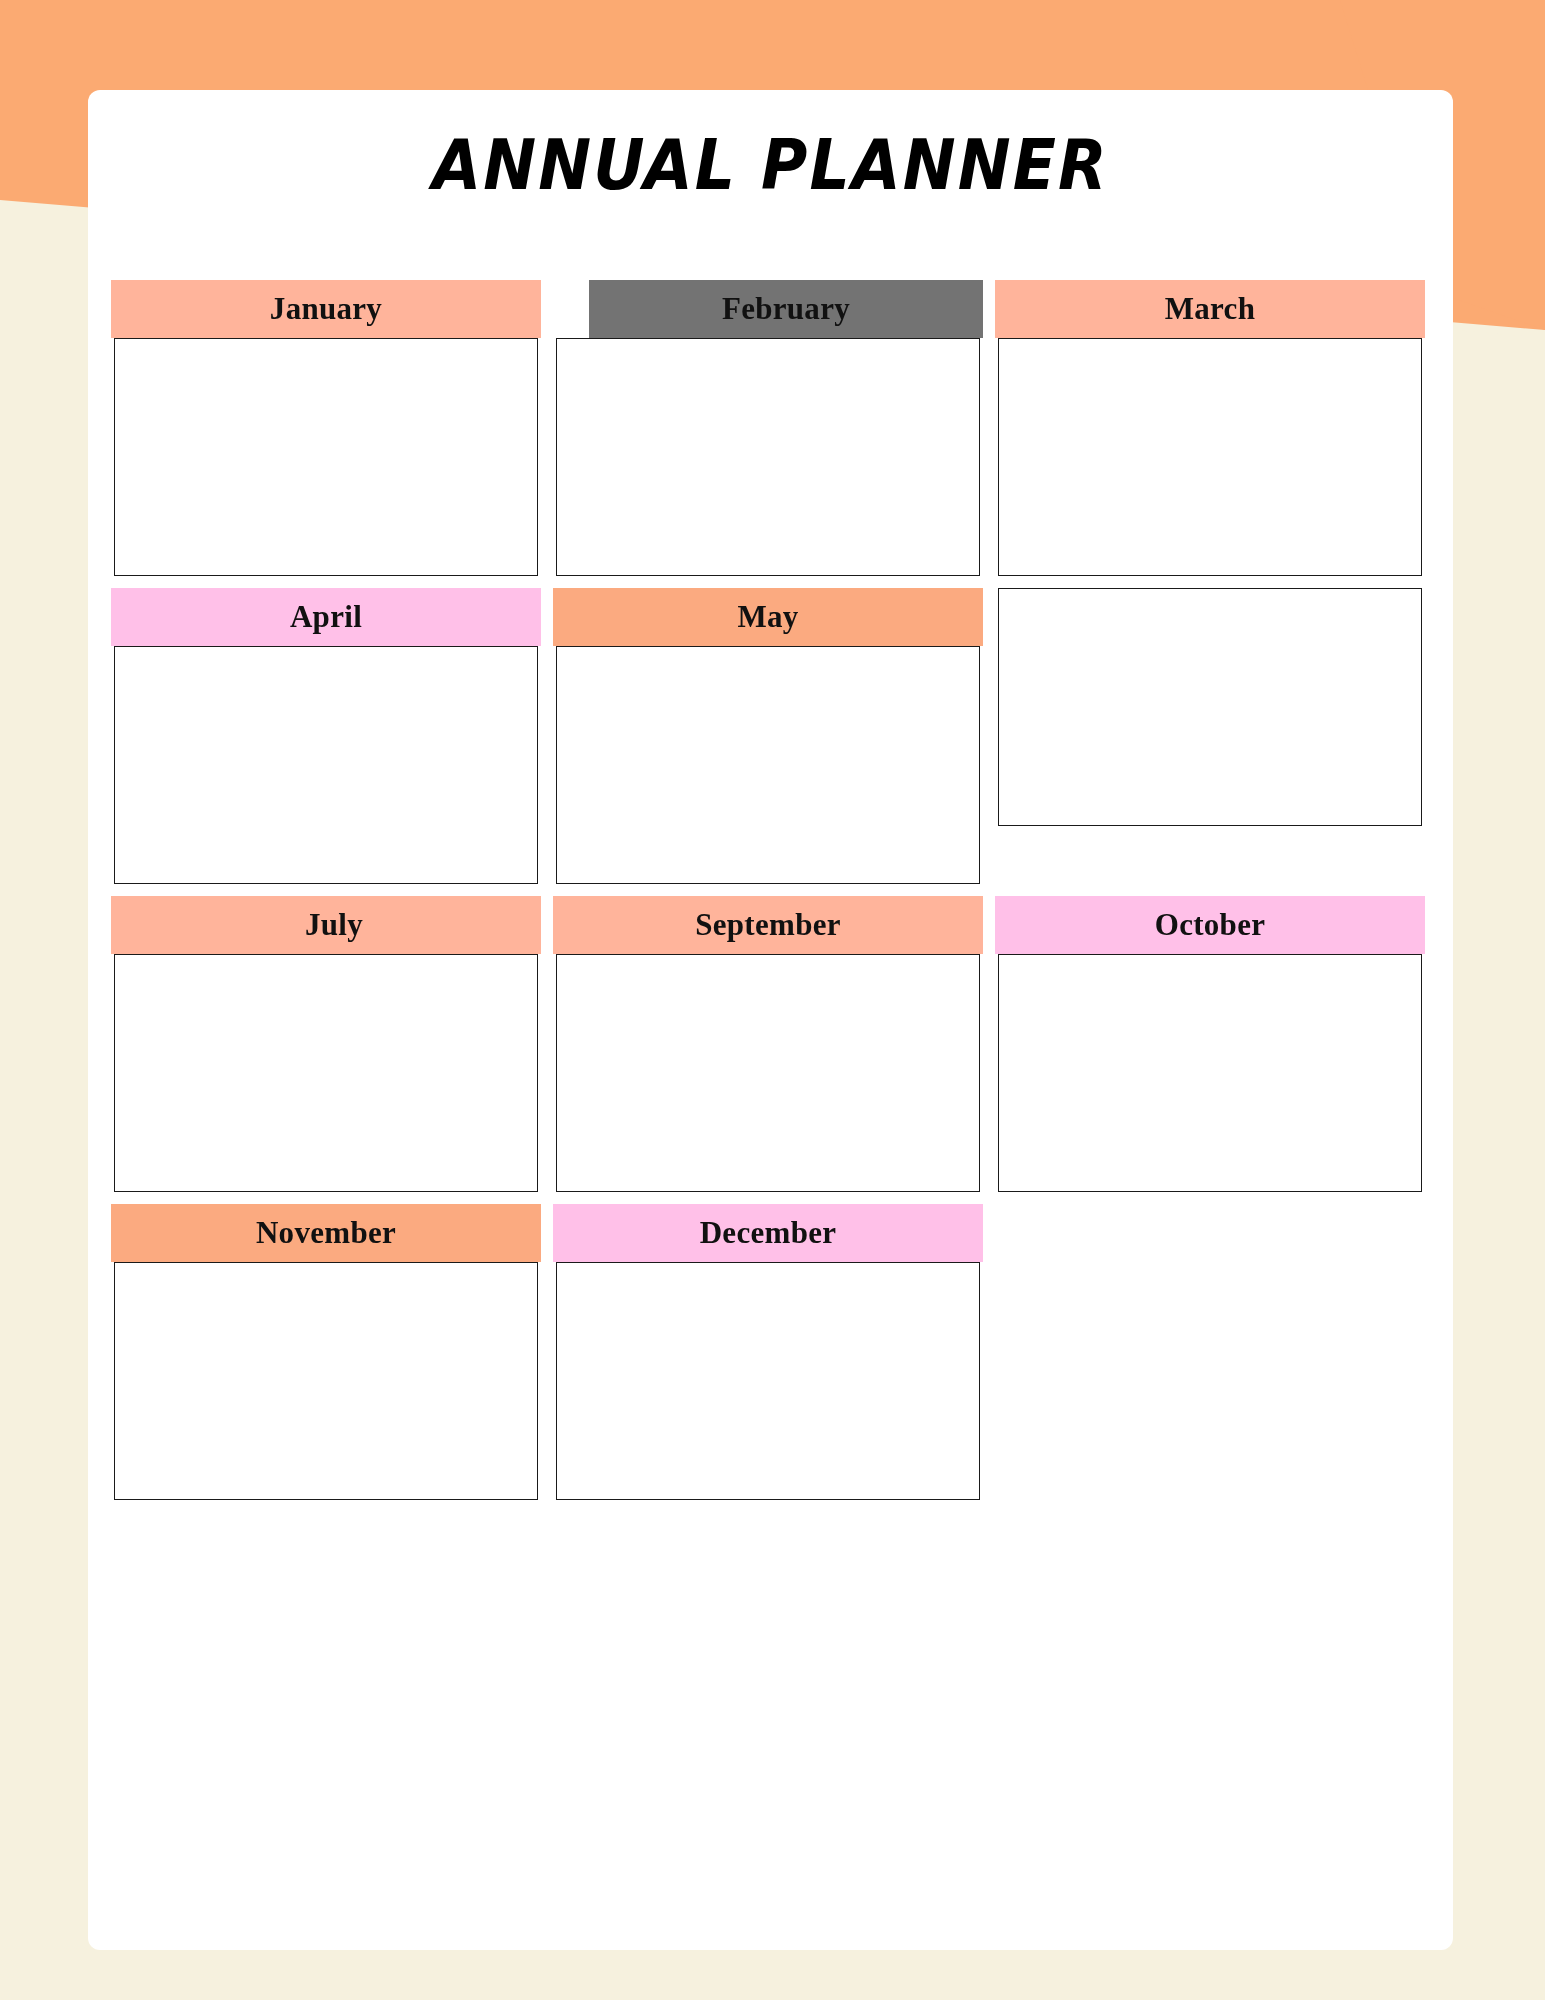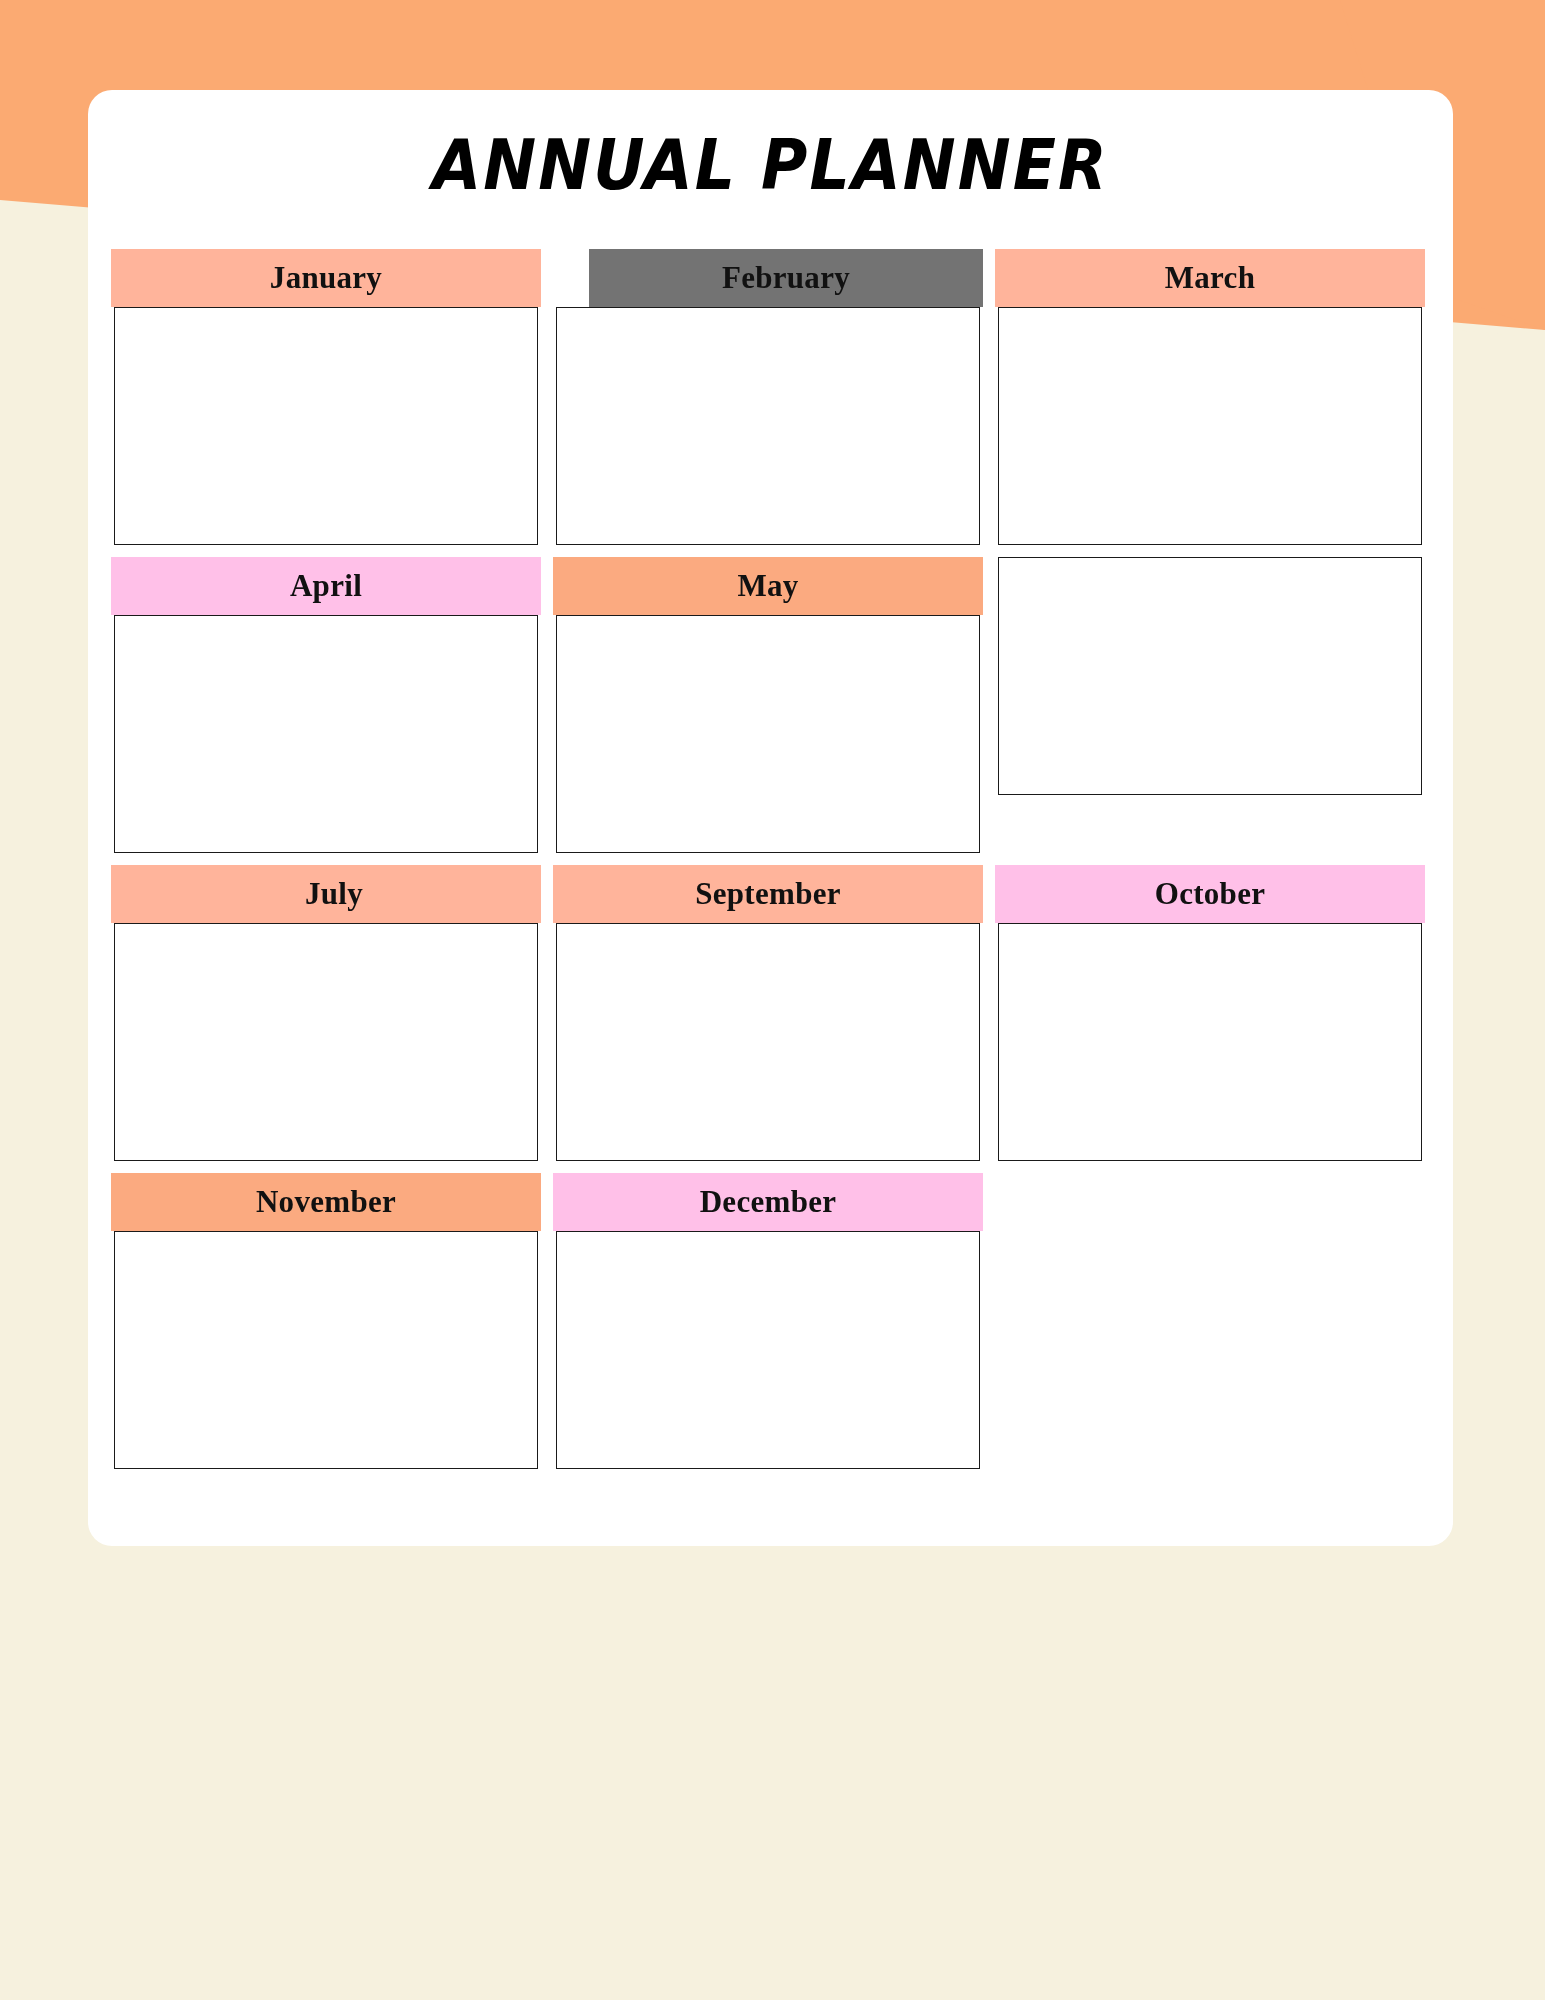--- a/index.html
+++ b/index.html
@@ -22,23 +22,23 @@
     width: 1545px; height: 2000px;
     pointer-events: none;
   }
 
   
   #page-card {
     position: absolute;
     left: 88px;
     top: 90px;
     width: 1365px;
-    height: 1456px;
+    height: 1860px;
     background: #ffffff;
-    border-radius: 24px;
+    border-radius: 12px;
     box-sizing: border-box;
   }
 
   #planner-title {
     position: absolute;
     left: 0;
     top: 38px;
     width: 100%;
     text-align: center;
     font-family: "DejaVu Sans", sans-serif;
@@ -47,21 +47,21 @@
     letter-spacing: 2px;
     color: #000000;
     font-style: italic;
     transform: scale(1.02, 1.12);
   }
 
   
   #months-grid {
     position: absolute;
     left: 23px;
-    top: 159px;
+    top: 190px;
     width: 1320px;
     display: grid;
     grid-template-columns: repeat(3, 430px);
     grid-auto-rows: auto;
     column-gap: 15px;
     row-gap: 40px;
     gap: 12px;
   }
 
   .month-cell {

